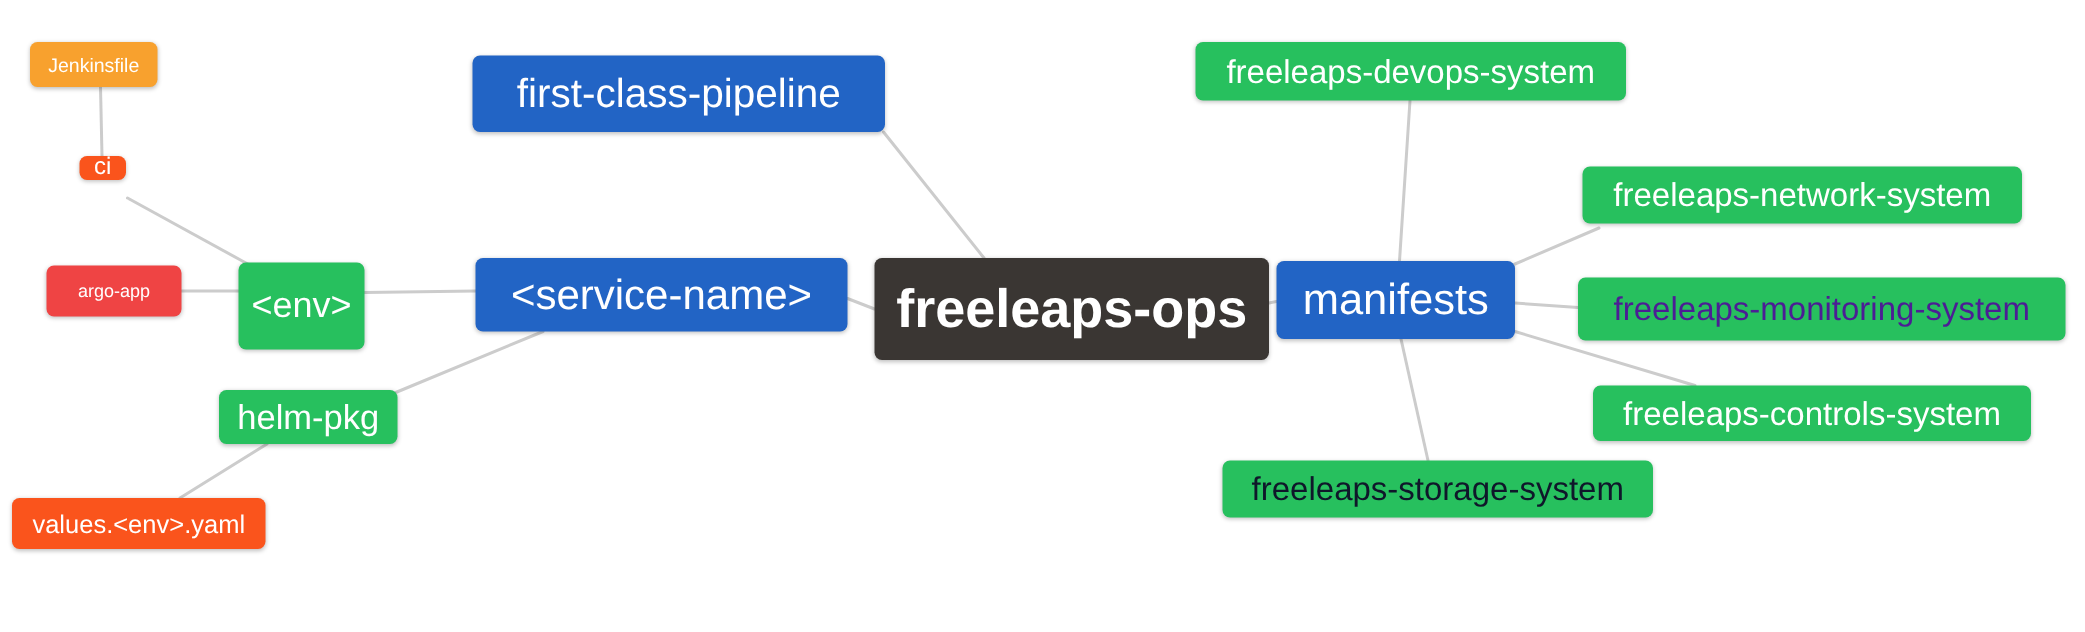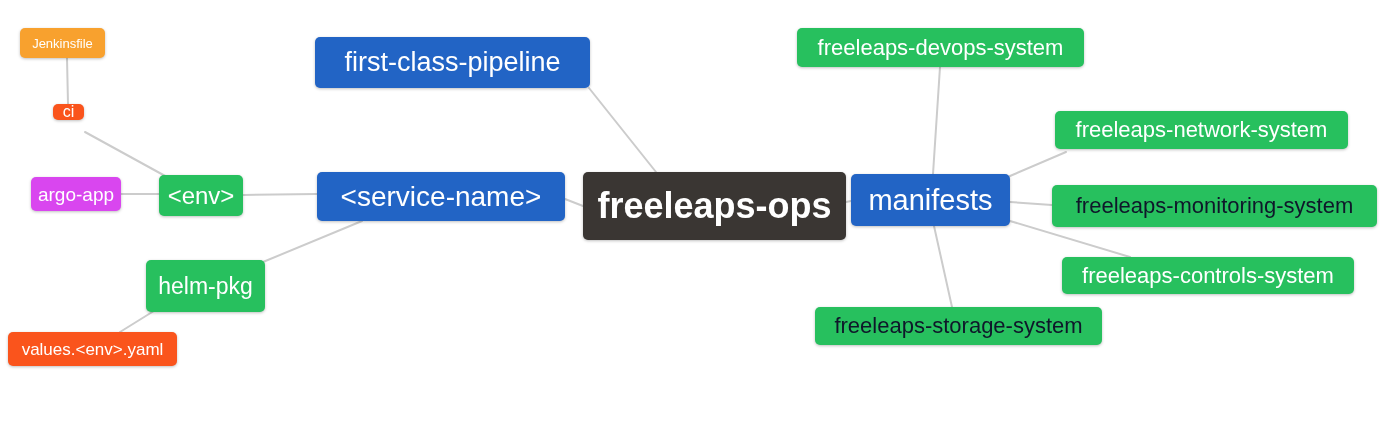--- a/index.html
+++ b/index.html
@@ -58,27 +58,27 @@
       <line x1="1010" y1="221" x2="1130" y2="257" stroke="#cccccc" stroke-width="2" stroke-linecap="round"></line>
       <line x1="934" y1="226" x2="952" y2="307" stroke="#cccccc" stroke-width="2" stroke-linecap="round"></line>
     </svg>
   <div id="nodes-layer">
       <div class="node" style="left: 20px; top: 28px; width: 85px; height: 30px; background: rgb(248, 161, 46); font-size: 13px; color: rgb(255, 255, 255);">
         <span>Jenkinsfile</span>
       </div>
       <div class="node" style="left: 53px; top: 104px; width: 31px; height: 16px; background: rgb(250, 84, 28); font-size: 16px; color: rgb(255, 255, 255);">
         <span>ci</span>
       </div>
-      <div class="node" style="left: 31px; top: 177px; width: 90px; height: 34px; background: #d946ef; font-size: 19px; color: rgb(255, 255, 255);">
+      <div class="node" style="left: 31px; top: 177px; width: 90px; height: 34px; background: #ef4444; font-size: 12px; color: rgb(255, 255, 255);">
         <span>argo-app</span>
       </div>
-      <div class="node" style="left: 159px; top: 175px; width: 84px; height: 41px; background: rgb(39, 192, 94); font-size: 24px; color: rgb(255, 255, 255);">
+      <div class="node" style="left: 159px; top: 175px; width: 84px; height: 58px; background: rgb(39, 192, 94); font-size: 24px; color: rgb(255, 255, 255);">
         <span>&lt;env&gt;</span>
       </div>
-      <div class="node" style="left: 146px; top: 260px; width: 119px; height: 52px; background: rgb(39, 192, 94); font-size: 23px; color: rgb(255, 255, 255);">
+      <div class="node" style="left: 146px; top: 260px; width: 119px; height: 36px; background: rgb(39, 192, 94); font-size: 23px; color: rgb(255, 255, 255);">
         <span>helm-pkg</span>
       </div>
       <div class="node" style="left: 8px; top: 332px; width: 169px; height: 34px; background: rgb(250, 84, 28); font-size: 17px; color: rgb(255, 255, 255);">
         <span>values.&lt;env&gt;.yaml</span>
       </div>
       <div class="node" style="left: 315px; top: 37px; width: 275px; height: 51px; background: rgb(34, 100, 197); font-size: 27px; color: rgb(255, 255, 255);">
         <span>first-class-pipeline</span>
       </div>
       <div class="node" style="left: 317px; top: 172px; width: 248px; height: 49px; background: rgb(34, 100, 197); font-size: 28px; color: rgb(255, 255, 255);">
         <span>&lt;service-name&gt;</span>
@@ -88,21 +88,21 @@
       </div>
       <div class="node" style="left: 851px; top: 174px; width: 159px; height: 52px; background: rgb(34, 100, 197); font-size: 29px; color: rgb(255, 255, 255);">
         <span>manifests</span>
       </div>
       <div class="node" style="left: 797px; top: 28px; width: 287px; height: 39px; background: rgb(39, 192, 94); font-size: 22px; color: rgb(255, 255, 255);">
         <span>freeleaps-devops-system</span>
       </div>
       <div class="node" style="left: 1055px; top: 111px; width: 293px; height: 38px; background: rgb(39, 192, 94); font-size: 22px; color: rgb(255, 255, 255);">
         <span>freeleaps-network-system</span>
       </div>
-      <div class="node" style="left: 1052px; top: 185px; width: 325px; height: 42px; background: rgb(39, 192, 94); font-size: 22px; color: #0f172a;">
+      <div class="node" style="left: 1052px; top: 185px; width: 325px; height: 42px; background: rgb(39, 192, 94); font-size: 22px; color: #4c1d95;">
         <span>freeleaps-monitoring-system</span>
       </div>
       <div class="node" style="left: 1062px; top: 257px; width: 292px; height: 37px; background: rgb(39, 192, 94); font-size: 22px; color: rgb(255, 255, 255);">
         <span>freeleaps-controls-system</span>
       </div>
       <div class="node" style="left: 815px; top: 307px; width: 287px; height: 38px; background: rgb(39, 192, 94); font-size: 22px; color: #0f172a;">
         <span>freeleaps-storage-system</span>
       </div>
     </div>
 </div>

